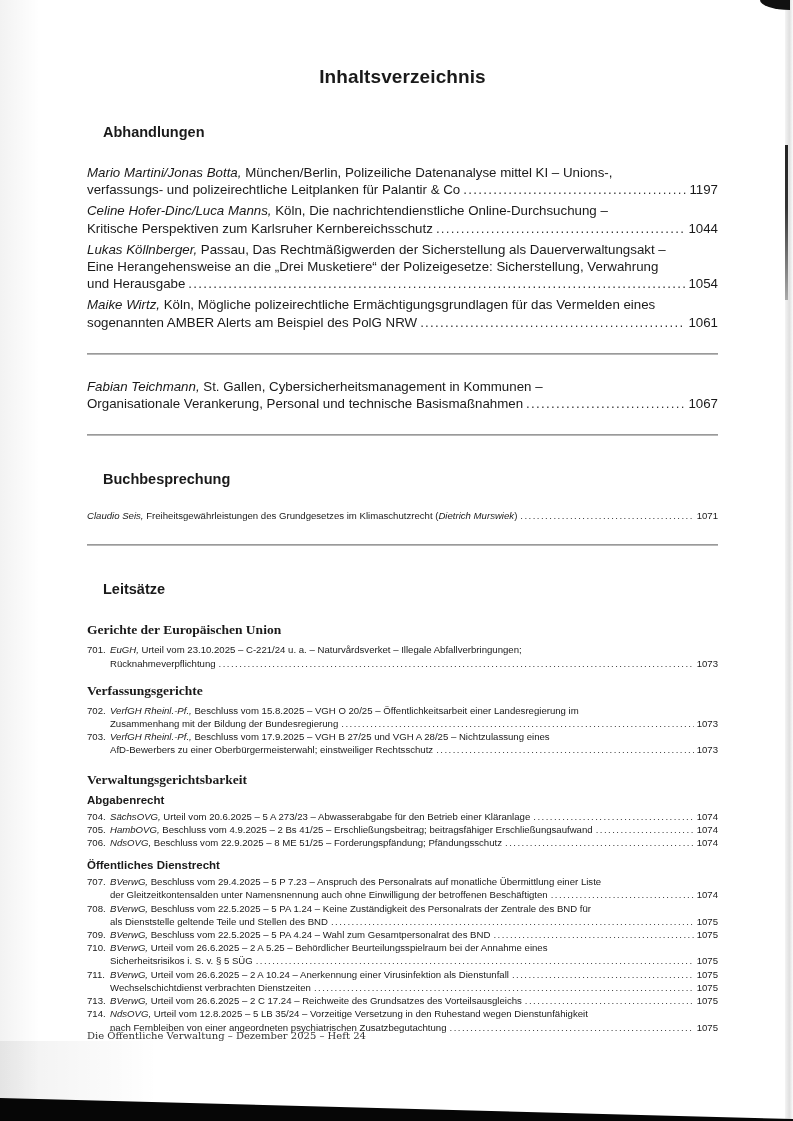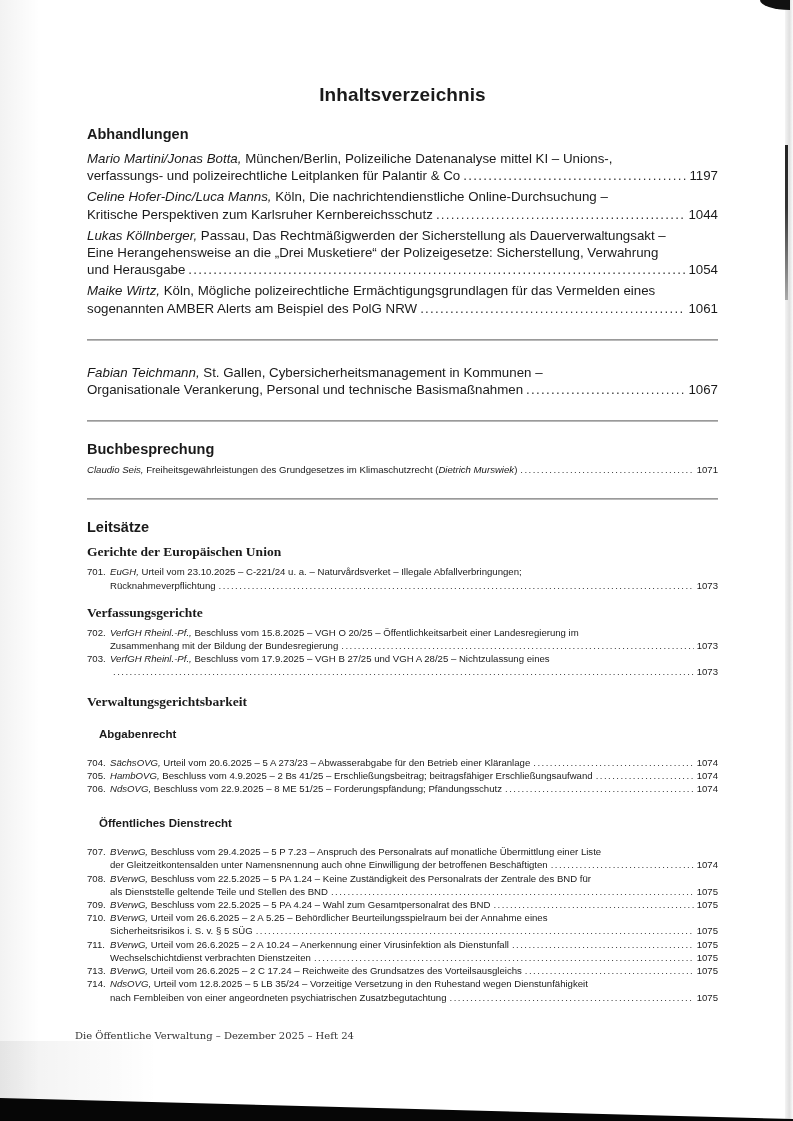--- a/index.html
+++ b/index.html
@@ -27,30 +27,30 @@
   .scan-bottom {
     position: absolute; left: 0; bottom: 0; width: 793px; height: 30px;
     background: #060606;
     clip-path: polygon(0 7px, 100% 28px, 100% 100%, 0 100%);
   }
   .scan-bottom-shade {
     position: absolute; left: 0; bottom: 20px; width: 793px; height: 60px;
     background: linear-gradient(to right, rgba(0,0,0,0.06), rgba(0,0,0,0) 20%);
   }
 
-  .content { position: absolute; left: 87px; top: 80px; width: 631px; }
+  .content { position: absolute; left: 87px; top: 62px; width: 631px; }
   .title {
     text-align: center; font-weight: bold; font-size: 19px; margin: 0;
     line-height: 30px; letter-spacing: 0.1px;
   }
   .section-h {
-    font-weight: bold; font-size: 14.5px; margin: 0; line-height: 20px;
+    font-weight: bold; font-size: 14.5px; margin: 16px; line-height: 20px;
   }
   .sub-h { font-weight: bold; font-size: 13.5px; margin: 0; line-height: 18px; font-family: Liberation Serif, serif; }
-  .subsub-h { font-weight: bold; font-size: 11.5px; margin: 12px; line-height: 16px; }
+  .subsub-h { font-weight: bold; font-size: 11.5px; margin: 0; line-height: 16px; }
 
   .big-entry {
     font-size: 13.3px; line-height: 17.2px; position: relative;
   }
   .small-entry {
     font-size: 9.6px; line-height: 13.2px; position: relative;
   }
   .entry-line { display: flex; align-items: baseline; white-space: nowrap; }
   .entry-line .txt { flex: 0 0 auto; }
   .entry-line .dots {
@@ -67,21 +67,21 @@
   .court { font-style: italic; }
   .num { display: inline-block; width: 23px; }
   .indent { padding-left: 23px; }
 
   .divider {
     height: 2px; background: linear-gradient(to bottom, #8a8a8a, #c8c8c8);
     margin: 0;
   }
 
   .footer {
-    position: absolute; left: 75px; top: 1030px;
+    position: absolute; left: 87px; top: 1030px;
     font-family: "DejaVu Serif", serif; font-size: 10px; color: #333;
   }
 </style>
 </head>
 <body>
 
 <div class="page-shade-left"></div>
 <div class="scan-edge-right"></div>
 <div class="scan-edge-right-dark"></div>
 <div class="scan-corner-top"></div>
@@ -184,20 +184,21 @@
     <div><span class="num">702.</span><span class="court">VerfGH Rheinl.-Pf.,</span><span> Beschluss vom 15.8.2025 – VGH O 20/25 – Öffentlichkeitsarbeit einer Landesregierung im</span></div>
     <div class="entry-line indent">
         <span class="txt">Zusammenhang mit der Bildung der Bundesregierung</span>
         <span class="dots"></span>
         <span class="page">1073</span>
       </div>
   </div>
   <div class="small-entry">
     <div><span class="num">703.</span><span class="court">VerfGH Rheinl.-Pf.,</span><span> Beschluss vom 17.9.2025 – VGH B 27/25 und VGH A 28/25 – Nichtzulassung eines</span></div>
     <div class="entry-line indent">
+        <span class="txt">AfD-Bewerbers zu einer Oberbürgermeisterwahl; einstweiliger Rechtsschutz</span>
         <span class="dots"></span>
         <span class="page">1073</span>
       </div>
   </div>
 
   <div style="height:14px"></div>
   <h3 class="sub-h">Verwaltungsgerichtsbarkeit</h3>
   <div style="height:3px"></div>
   <h4 class="subsub-h">Abgabenrecht</h4>
   <div style="height:2px"></div>

